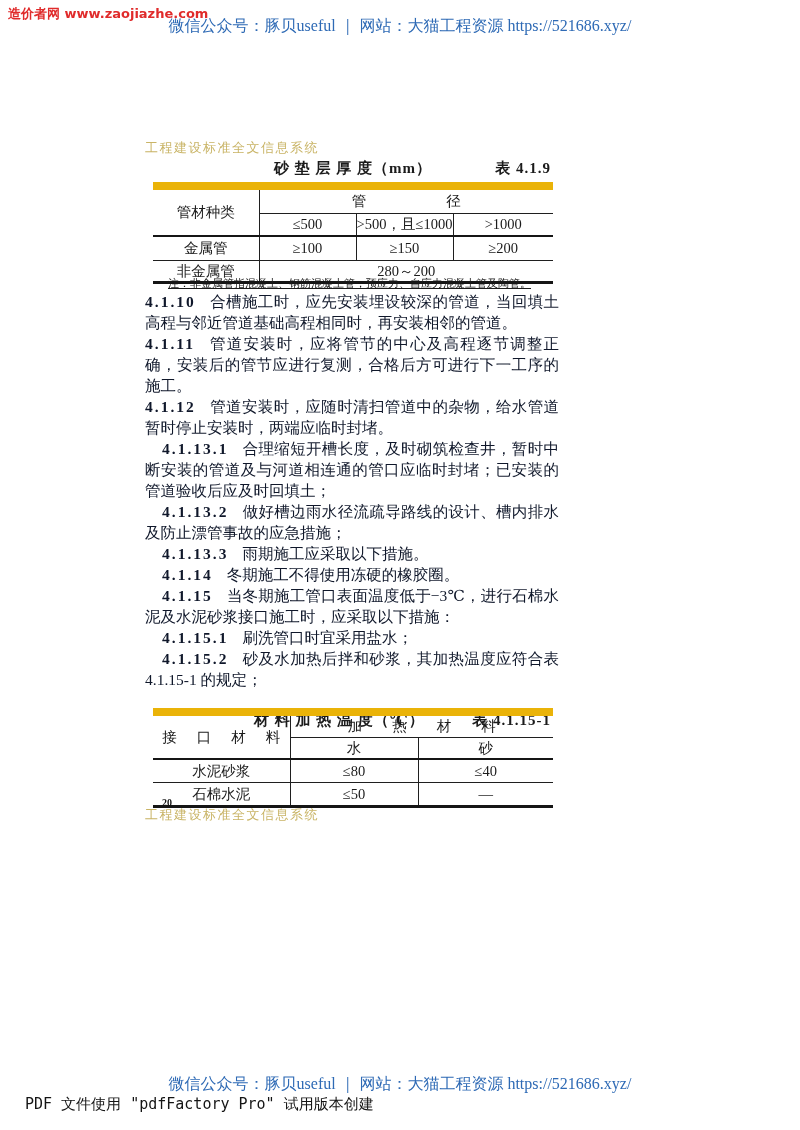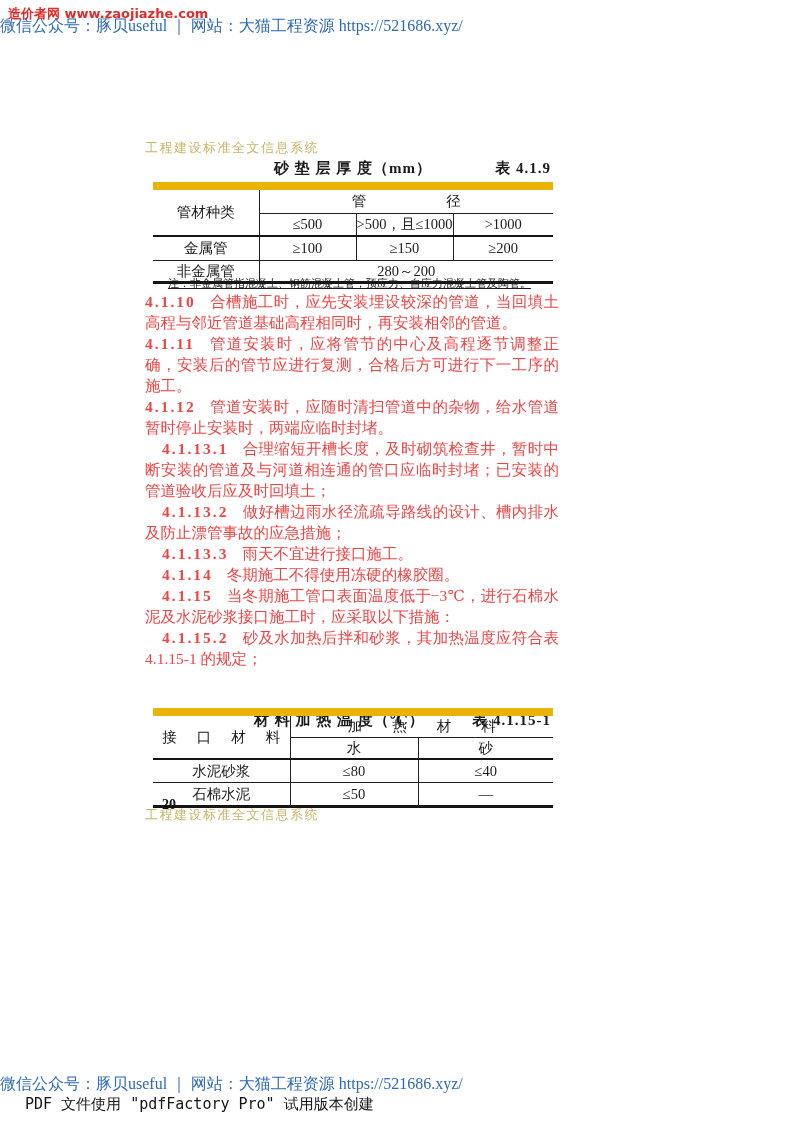--- a/index.html
+++ b/index.html
@@ -3,31 +3,31 @@
 <meta charset="utf-8">
 <style>
   html,body{margin:0;padding:0;background:#ffffff;}
   .page{position:relative;width:800px;height:1130px;background:#ffffff;overflow:hidden;
         font-family:"Liberation Serif","DejaVu Serif",serif;color:#1b1b1b;}
   .abs{position:absolute;}
 
   
   .wm-red{left:8px;top:5px;font-size:13px;font-weight:bold;color:#e02b2b;
           font-family:"DejaVu Sans",sans-serif;white-space:nowrap;}
-  .promo{left:0;width:800px;font-size:16px;color:#2e6ab5;white-space:nowrap;}
+  .promo{left:0;width:800px;text-align:center;font-size:16px;color:#2e6ab5;white-space:nowrap;}
   .promo-top{top:16px;}
   .promo-bottom{top:1074px;}
   .pdf-note{left:25px;top:1095px;font-size:15px;color:#141414;
             font-family:"DejaVu Sans Mono",monospace;white-space:nowrap;}
 
   
   .olive{font-size:13px;color:#c9b466;letter-spacing:1.5px;white-space:nowrap;}
   .olive-top{left:145px;top:139px;}
   .olive-bottom{left:145px;top:806px;}
-  .pagenum{left:162px;top:797px;font-size:14px;font-weight:bold;color:#111;z-index:2;}
+  .pagenum{left:162px;top:797px;font-size:10px;font-weight:bold;color:#111;z-index:2;}
 
   
   .caption{left:153px;width:400px;height:20px;font-weight:bold;font-size:15px;text-align:right;}
   .cap1{top:159px;}
   .cap2{top:689px;margin-top:22px;}
   .cap-title{position:absolute;left:50%;transform:translateX(-50%);white-space:nowrap;letter-spacing:1px;}
   .cap2 .cap-title{transform:translateX(-58%);}
   .cap-ref{position:absolute;right:2px;white-space:nowrap;letter-spacing:1px;}
 
   
@@ -51,21 +51,21 @@
 
   
   .sp-wide{display:inline-block;letter-spacing:80px;margin-right:-80px;white-space:nowrap;text-align:right;}
   .sp-4{display:inline-block;letter-spacing:30px;margin-right:-30px;white-space:nowrap;}
   .sp-k{display:inline-block;letter-spacing:20px;margin-right:-20px;white-space:nowrap;}
 
   .note{left:168px;top:276px;width:390px;font-size:11px;white-space:nowrap;color:#1b1b1b;text-decoration:underline;}
 
   
   .clauses{left:145px;top:291px;width:414px;}
-  .clause{margin:0;font-size:15.5px;line-height:21px;text-align:justify;color:#ef4444;}
+  .clause{margin:0;font-size:15.5px;line-height:21px;text-align:justify;color:#0f172a;}
   .clause.indent{text-indent:17px;}
   .cnum{font-weight:bold;letter-spacing:2px;margin-right:14px;}
 </style>
 </head>
 <body>
 
 <div class="page">
 
   <div class="abs wm-red">造价者网 www.zaojiazhe.com</div>
   <div class="abs promo promo-top">微信公众号：豚贝useful ｜ 网站：大猫工程资源 https://521686.xyz/</div>
@@ -108,23 +108,24 @@
     </table>
 
   <div class="abs note">注：非金属管指混凝土、钢筋混凝土管，预应力、自应力混凝土管及陶管。</div>
 
   <div class="abs clauses" id="clauses">
       <p class="clause"><b class="cnum">4.1.10</b><span>合槽施工时，应先安装埋设较深的管道，当回填土高程与邻近管道基础高程相同时，再安装相邻的管道。</span></p>
       <p class="clause"><b class="cnum">4.1.11</b><span>管道安装时，应将管节的中心及高程逐节调整正确，安装后的管节应进行复测，合格后方可进行下一工序的施工。</span></p>
       <p class="clause"><b class="cnum">4.1.12</b><span>管道安装时，应随时清扫管道中的杂物，给水管道暂时停止安装时，两端应临时封堵。</span></p>
       <p class="clause indent"><b class="cnum">4.1.13.1</b><span>合理缩短开槽长度，及时砌筑检查井，暂时中断安装的管道及与河道相连通的管口应临时封堵；已安装的管道验收后应及时回填土；</span></p>
       <p class="clause indent"><b class="cnum">4.1.13.2</b><span>做好槽边雨水径流疏导路线的设计、槽内排水及防止漂管事故的应急措施；</span></p>
-      <p class="clause indent"><b class="cnum">4.1.13.3</b><span>雨天不宜进行接口施工。</span></p>
+      <p class="clause indent"><b class="cnum">4.1.13.3</b><span>雨期施工应采取以下措施。</span></p>
       <p class="clause indent"><b class="cnum">4.1.14</b><span>冬期施工不得使用冻硬的橡胶圈。</span></p>
       <p class="clause indent"><b class="cnum">4.1.15</b><span>当冬期施工管口表面温度低于−3℃，进行石棉水泥及水泥砂浆接口施工时，应采取以下措施：</span></p>
+      <p class="clause indent"><b class="cnum">4.1.15.1</b><span>刷洗管口时宜采用盐水；</span></p>
       <p class="clause indent"><b class="cnum">4.1.15.2</b><span>砂及水加热后拌和砂浆，其加热温度应符合表 4.1.15-1 的规定；</span></p>
     </div>
 
   <div class="abs caption cap2">
     <span class="cap-title">材 料 加 热 温 度（℃）</span>
     <span class="cap-ref">表 4.1.15-1</span>
   </div>
 
   <table class="abs std-table t2">
     <colgroup>

